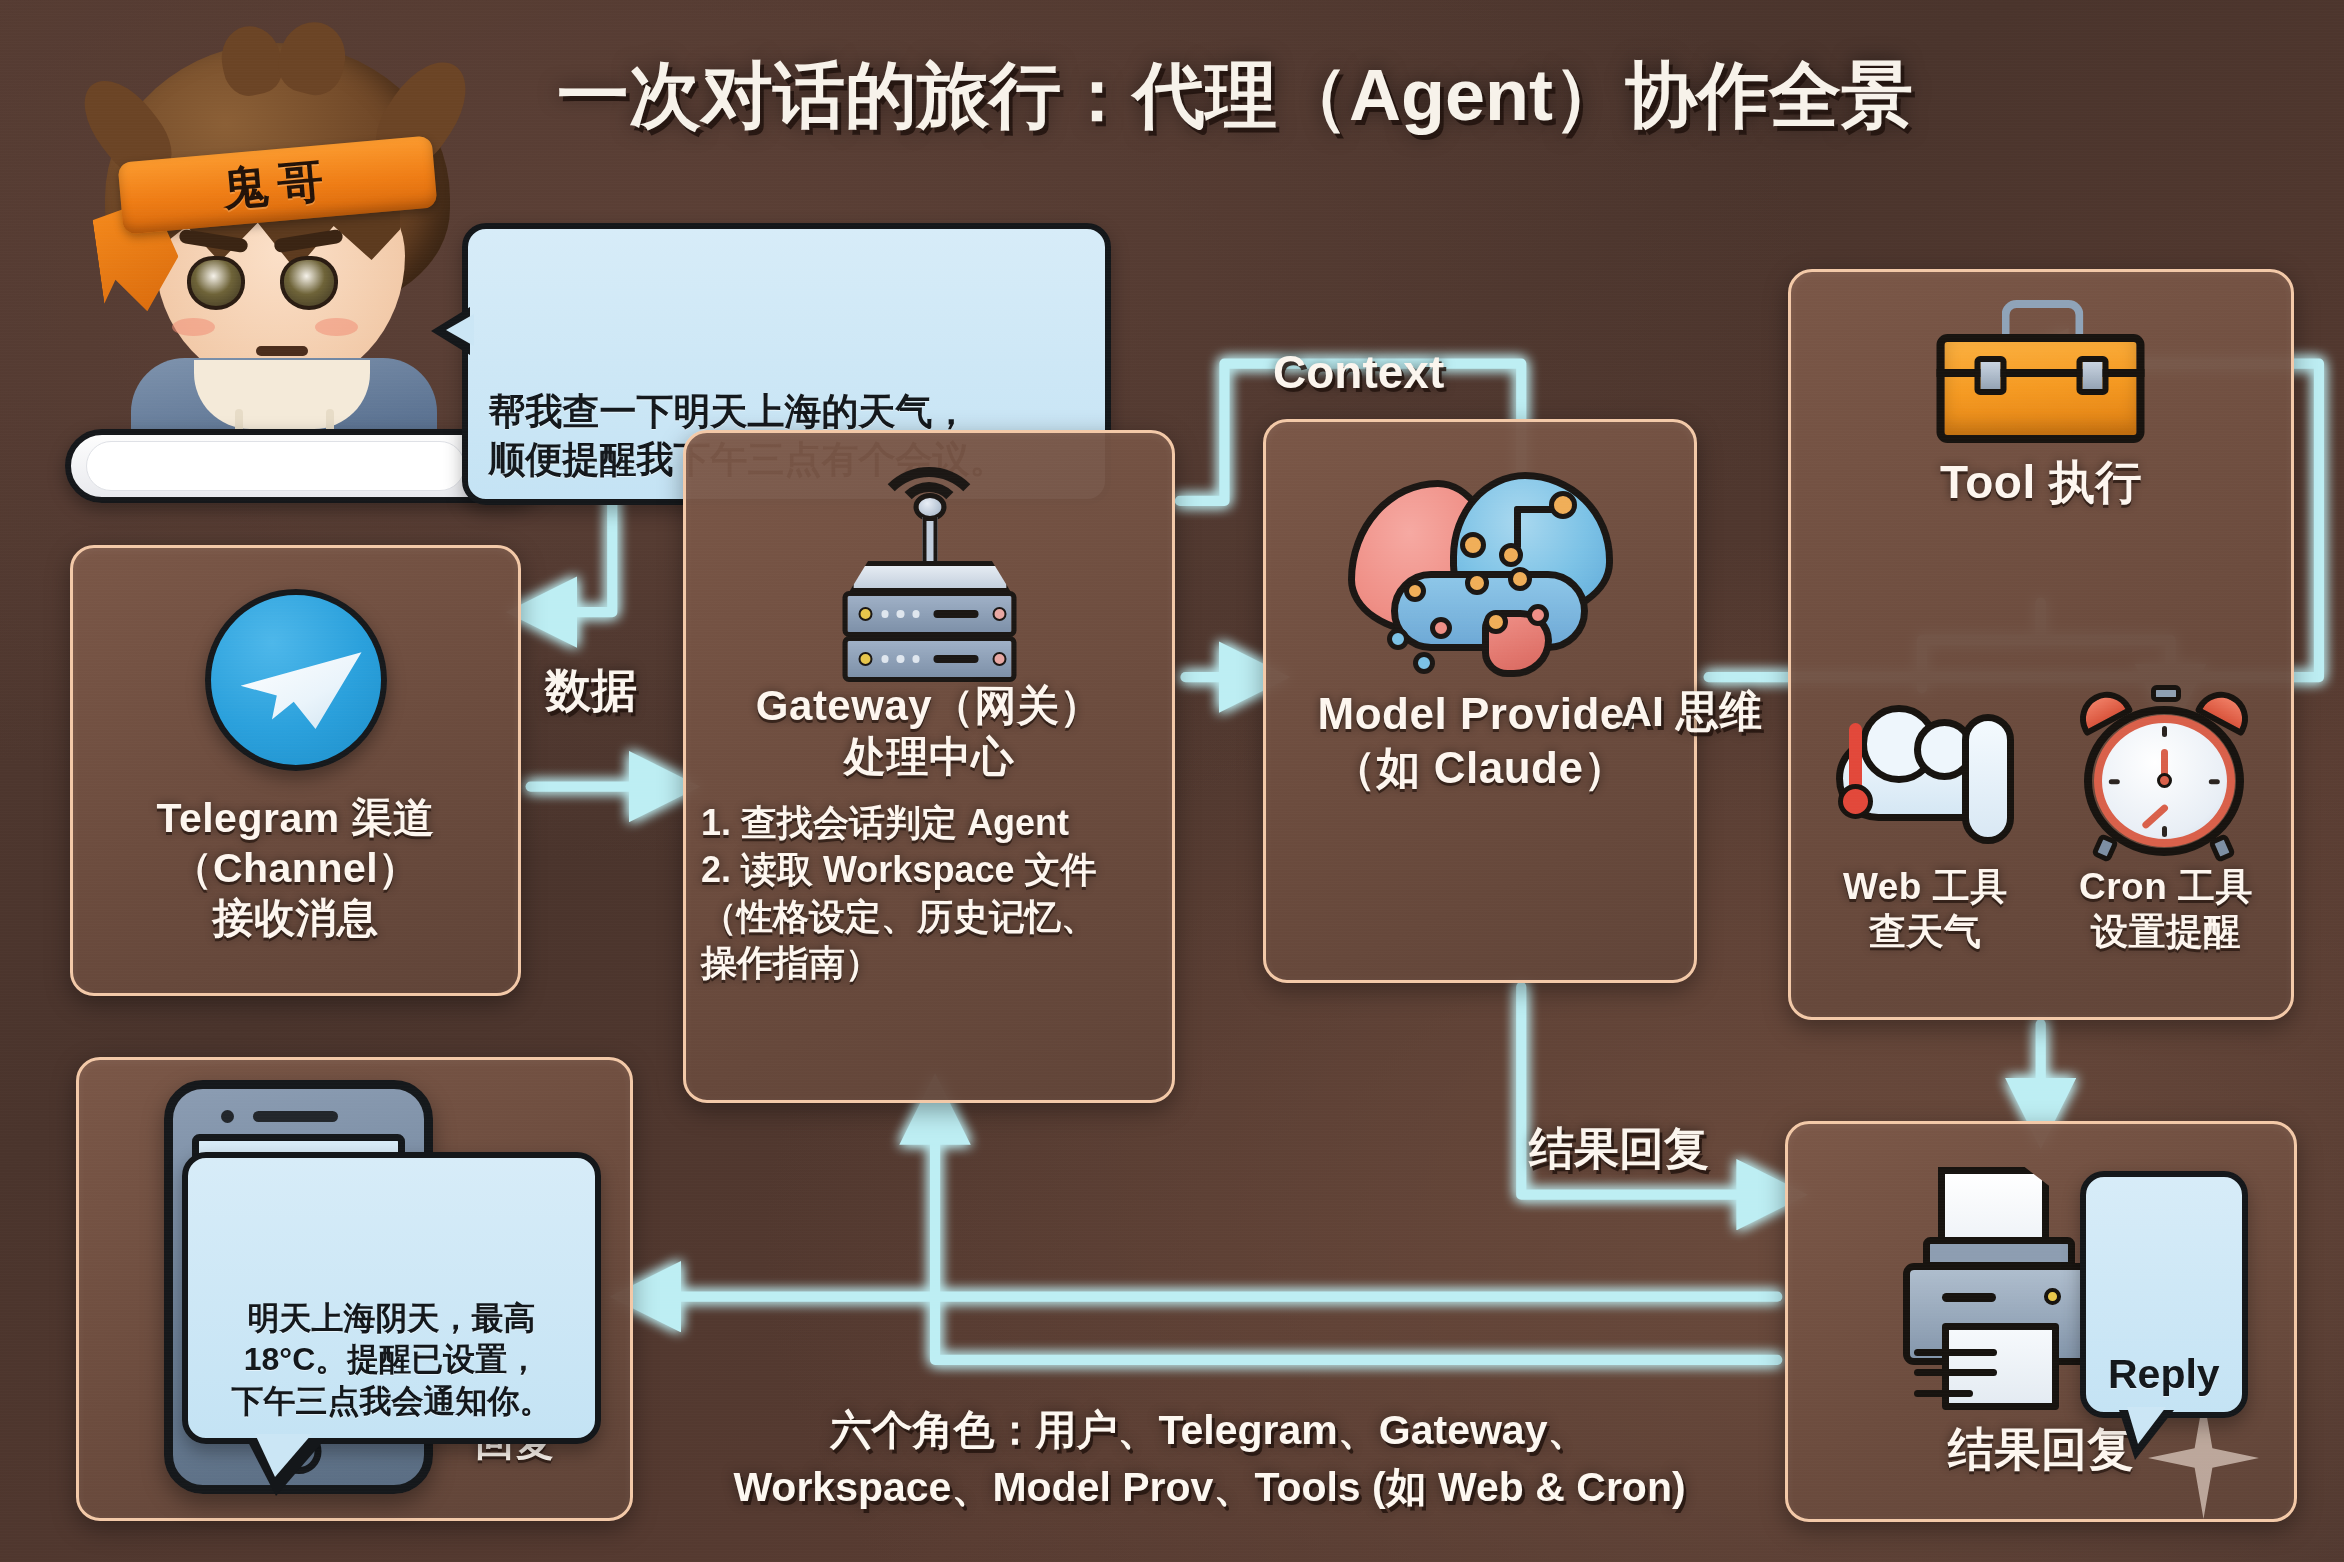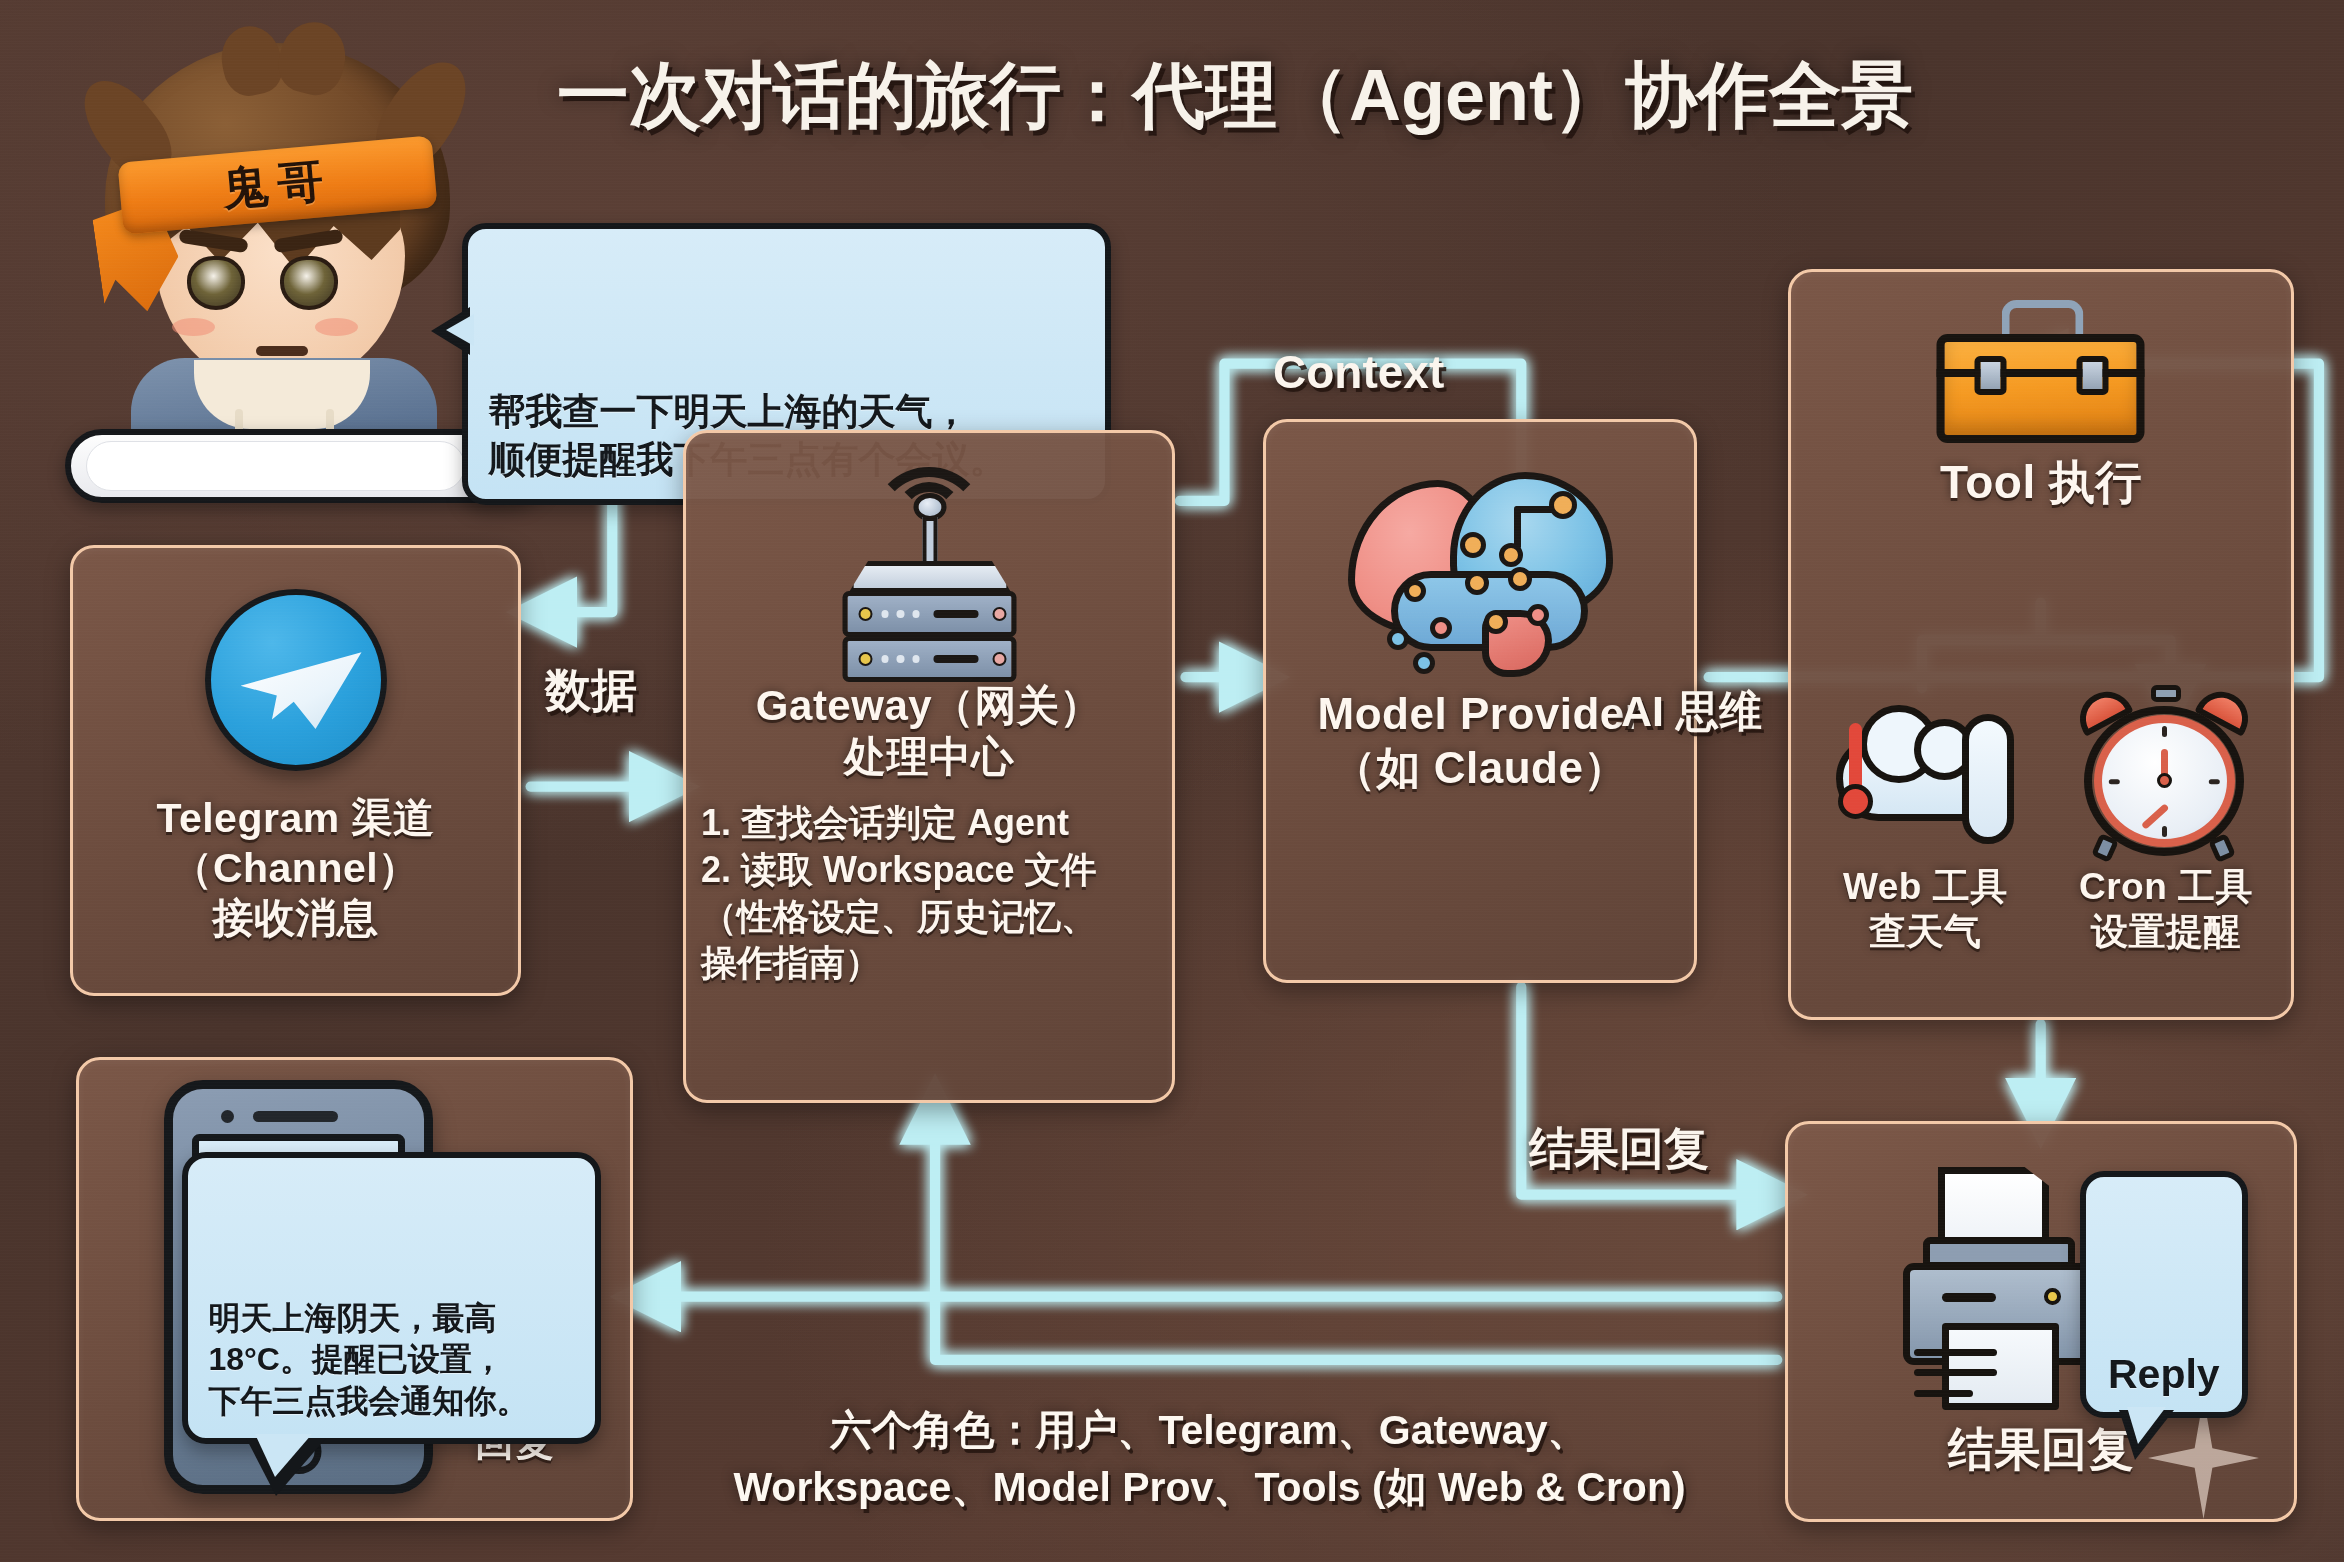--- a/index.html
+++ b/index.html
@@ -154,21 +154,21 @@
     border-top:24px solid transparent; border-bottom:24px solid transparent;
     border-right:39px solid #14171a;
   }
   #bubble-user .tail2{
     position:absolute; left:-22px; top:85px;
     border-top:16.7px solid transparent; border-bottom:16.7px solid transparent;
     border-right:28px solid #cbe6f5;
   }
 
   #bubble-phone{
-    left:182px; top:1152px; width:419px; font-size:32px; z-index:6;
+    left:182px; top:1152px; width:419px; font-size:32px; z-index:6;text-align:center;
   }
   #bubble-phone .tail{
     left:58px; bottom:-58px;
     border-left:30px solid transparent; border-right:50px solid transparent;
     border-top:58px solid #14171a;
   }
   #bubble-phone .tail2{
     position:absolute; left:67px; bottom:-39px;
     border-left:20.4px solid transparent; border-right:37px solid transparent;
     border-top:43px solid #cbe6f5;

